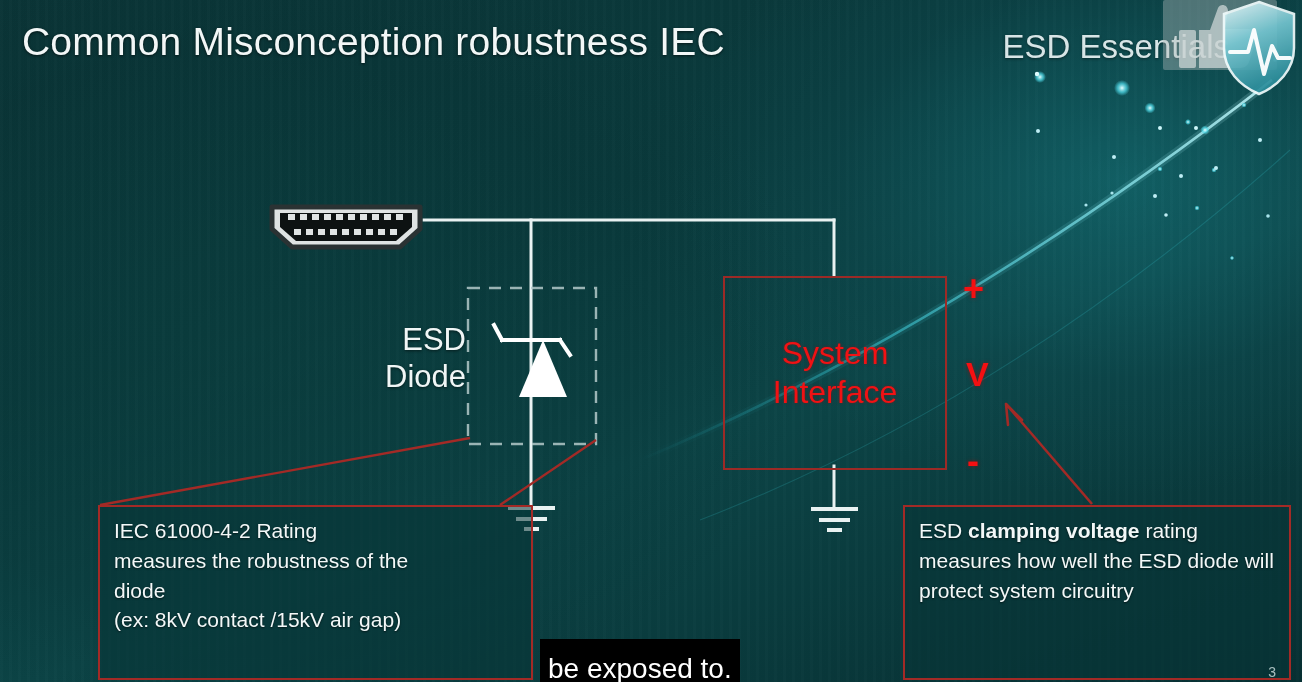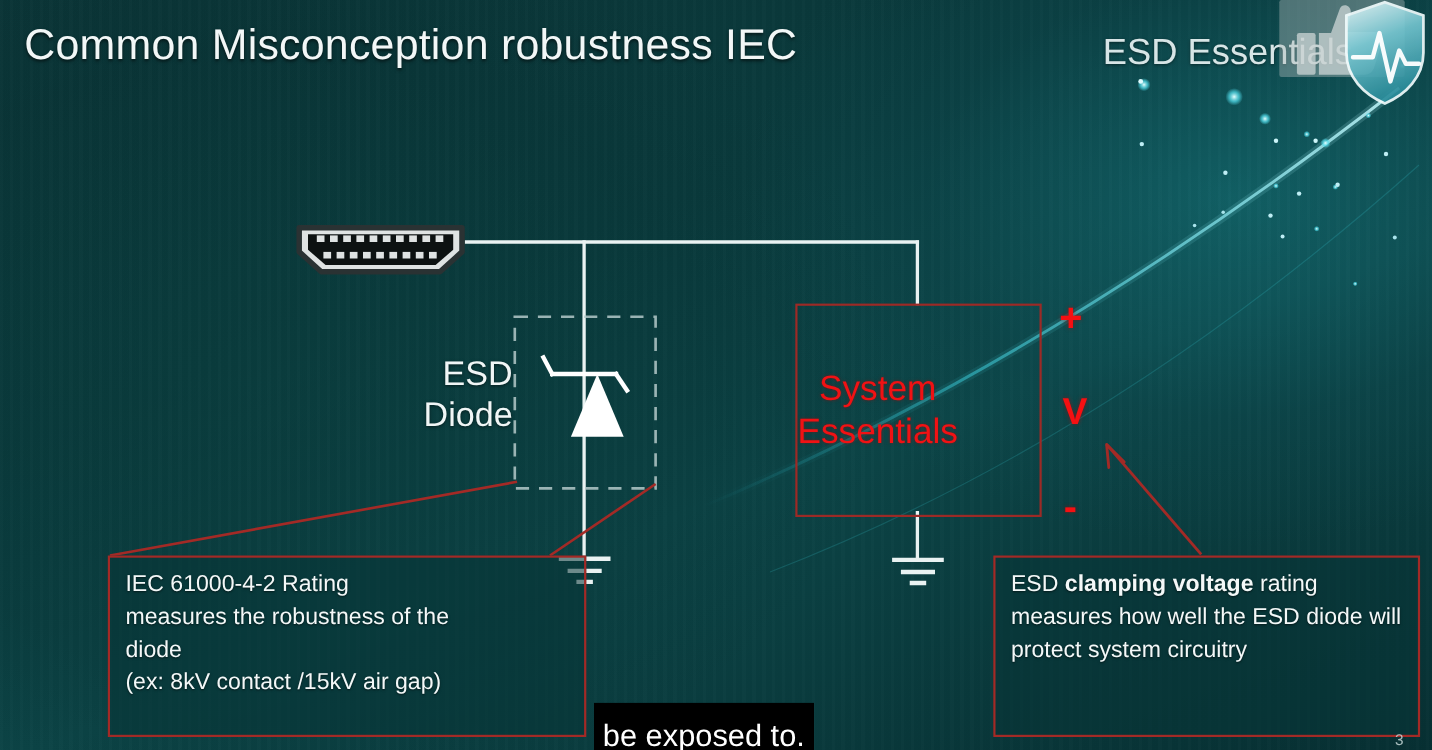--- a/index.html
+++ b/index.html
@@ -110,21 +110,21 @@
   
   #system-box {
     position: absolute;
     left: 723px;
     top: 276px;
     width: 220px;
     height: 190px;
     border: 2px solid #9c2a26;
     display: flex;
     align-items: center;
-    justify-content: flex-start;
+    justify-content: center;
   }
   #system-box-label {
     color: #f01214;
     font-size: 32px;
     line-height: 1.22;
     text-align: center;
     text-shadow: 0 0 3px rgba(160,0,0,0.55);
   }
 
   
@@ -139,21 +139,21 @@
   #minus-mark { left: 967px; top: 440px; font-size: 36px; }
 
   
   .callout {
     position: absolute;
     border: 2px solid #a32a26;
     background: rgba(8,52,54,0.55);
     color: #f3f8f8;
     font-size: 21px;
     line-height: 1.42;
-    padding: 9px 13px 10px 14px;
+    padding: 9px 13px 20px 14px;
     text-shadow: 0 1px 2px rgba(0,0,0,0.6);
   }
   #callout-left  { left: 98px;  top: 505px; width: 404px; height: 142px; }
   #callout-right { left: 903px; top: 505px; width: 357px; height: 142px; }
   .callout b { font-weight: bold; }
 
   
   #caption {
     position: absolute;
     left: 540px;
@@ -317,21 +317,21 @@
         <rect x="88" y="26" width="7" height="6"></rect>
       <rect x="100" y="26" width="7" height="6"></rect>
         <rect x="112" y="26" width="7" height="6"></rect>
       <rect x="124" y="26" width="7" height="6"></rect>
     </g>
   </svg>
 
   <div id="system-box">
     <div id="system-box-label">
       <div>System</div>
-      <div>Essentials</div>
+      <div>Interface</div>
     </div>
   </div>
 
   <div class="vmark" id="plus-mark">+</div>
   <div class="vmark" id="v-mark">V</div>
   <div class="vmark" id="minus-mark">-</div>
 
   <div class="callout" id="callout-left">
     <div>IEC 61000-4-2 Rating</div>
     <div>measures the robustness of the</div>

